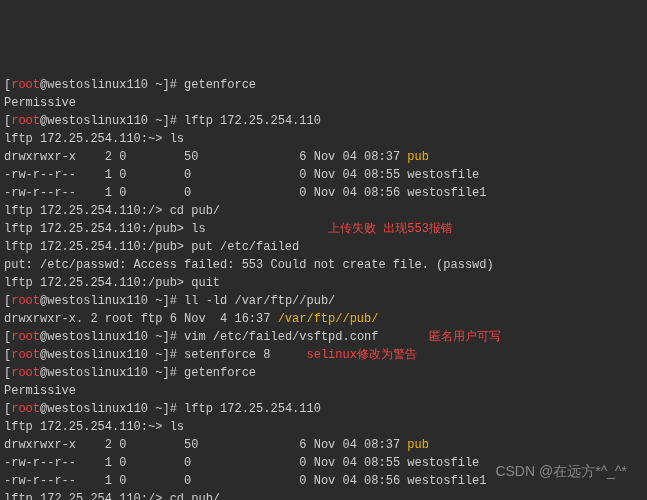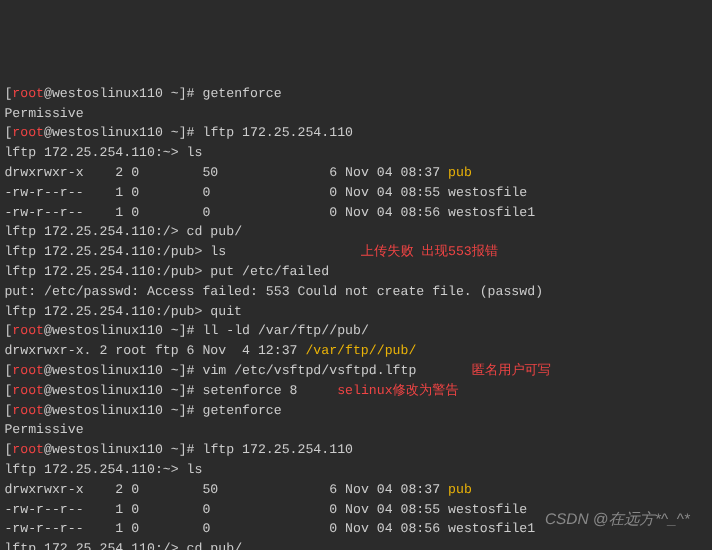--- a/index.html
+++ b/index.html
@@ -17,43 +17,42 @@
     }
     .red { color: #ef4444; }
     .cyan { color: #eab308; }
     .watermark {
       position: absolute;
       bottom: 18px;
       right: 20px;
       color: #888;
       font-size: 14px;
       font-family: sans-serif;
-      font-style: italic;
     }
   </style>
 </head>
 <body>
 
 
 
 <div>[<span class="red">root</span>@<span>westoslinux110</span> <span>~</span><span>]#</span> <span>getenforce</span>
 <span>Permissive</span>
 [<span class="red">root</span>@<span>westoslinux110</span> <span>~</span><span>]#</span> <span>lftp 172.25.254.110</span>
 <span>lftp 172.25.254.110:~&gt;</span> <span>ls</span>
 <span>drwxrwxr-x</span>    <span>2</span> <span>0</span>        <span>50</span>              <span>6</span> <span>Nov 04 08:37</span> <span class="cyan">pub</span>
 <span>-rw-r--r--</span>    <span>1</span> <span>0</span>        <span>0</span>               <span>0</span> <span>Nov 04 08:55</span> <span>westosfile</span>
 <span>-rw-r--r--</span>    <span>1</span> <span>0</span>        <span>0</span>               <span>0</span> <span>Nov 04 08:56</span> <span>westosfile1</span>
 <span>lftp 172.25.254.110:/&gt;</span> <span>cd pub/</span>
 <span>lftp 172.25.254.110:/pub&gt;</span> <span>ls</span>                 <span class="red">上传失败 出现553报错</span>
 <span>lftp 172.25.254.110:/pub&gt;</span> <span>put /etc/failed</span>
 <span>put: /etc/passwd: Access failed: 553 Could not create file. (passwd)</span>
 <span>lftp 172.25.254.110:/pub&gt;</span> <span>quit</span>
 [<span class="red">root</span>@<span>westoslinux110</span> <span>~</span><span>]#</span> <span>ll -ld /var/ftp//pub/</span>
-<span>drwxrwxr-x. 2 root ftp 6 Nov  4 12:37 </span><span class="cyan">/var/ftp//pub/</span>
-[<span class="red">root</span>@<span>westoslinux110</span> <span>~</span><span>]#</span> <span>vim /etc/vsftpd/vsftpd.lftp</span>       <span class="red">匿名用户可写</span>
+<span>drwxrwxr-x. 2 root ftp 6 Nov  4 16:37 </span><span class="cyan">/var/ftp//pub/</span>
+[<span class="red">root</span>@<span>westoslinux110</span> <span>~</span><span>]#</span> <span>vim /etc/failed/vsftpd.conf</span>       <span class="red">匿名用户可写</span>
 [<span class="red">root</span>@<span>westoslinux110</span> <span>~</span><span>]#</span> <span>setenforce 8</span>     <span class="red">selinux修改为警告</span>
 [<span class="red">root</span>@<span>westoslinux110</span> <span>~</span><span>]#</span> <span>getenforce</span>
 <span>Permissive</span>
 [<span class="red">root</span>@<span>westoslinux110</span> <span>~</span><span>]#</span> <span>lftp 172.25.254.110</span>
 <span>lftp 172.25.254.110:~&gt;</span> <span>ls</span>
 <span>drwxrwxr-x</span>    <span>2</span> <span>0</span>        <span>50</span>              <span>6</span> <span>Nov 04 08:37</span> <span class="cyan">pub</span>
 <span>-rw-r--r--</span>    <span>1</span> <span>0</span>        <span>0</span>               <span>0</span> <span>Nov 04 08:55</span> <span>westosfile</span>
 <span>-rw-r--r--</span>    <span>1</span> <span>0</span>        <span>0</span>               <span>0</span> <span>Nov 04 08:56</span> <span>westosfile1</span>
 <span>lftp 172.25.254.110:/&gt;</span> <span>cd pub/</span>
  

